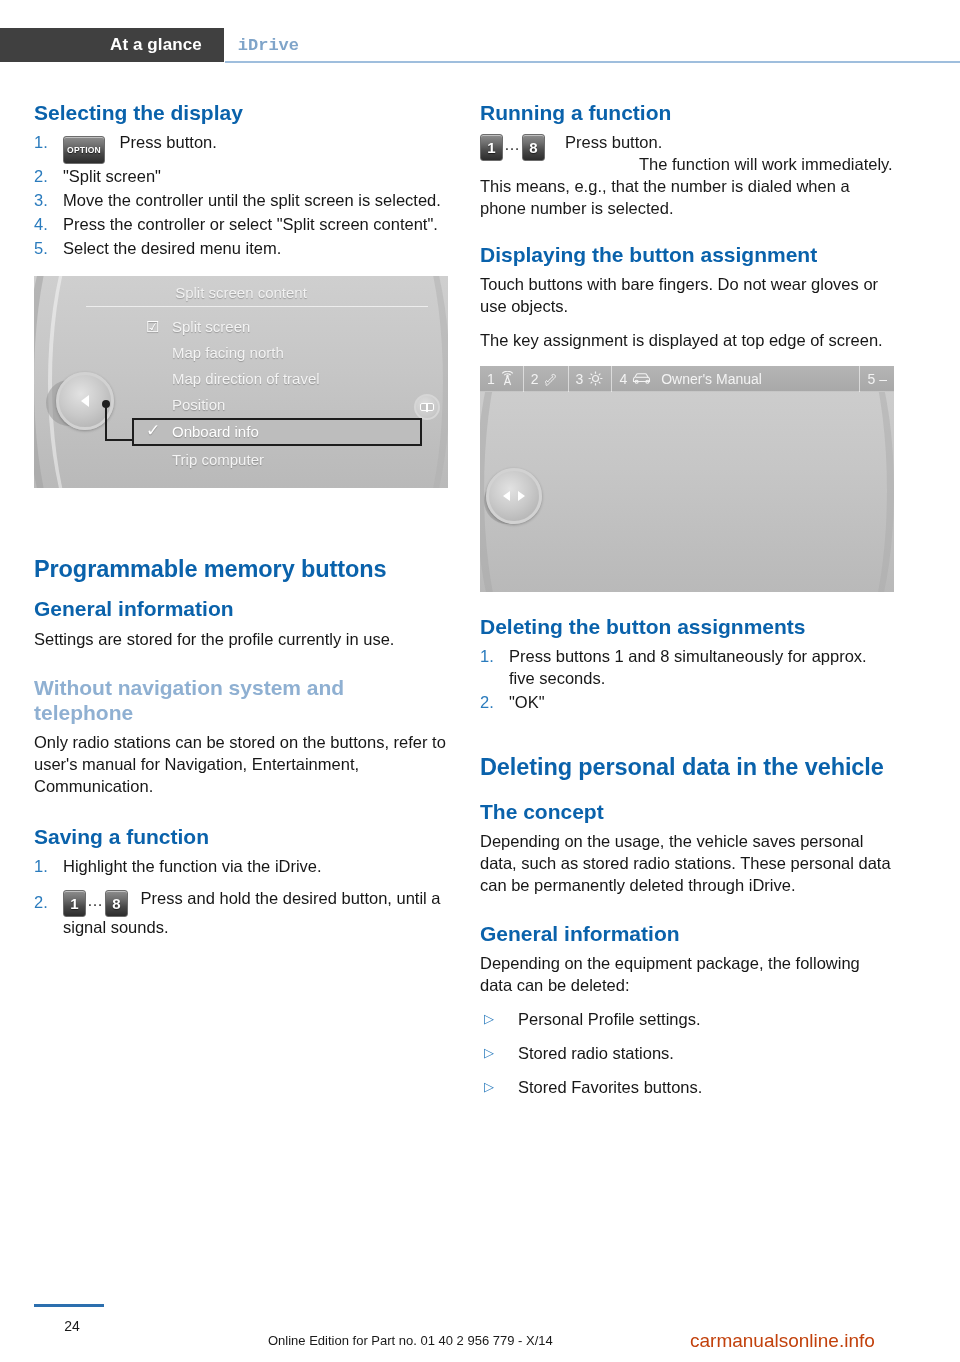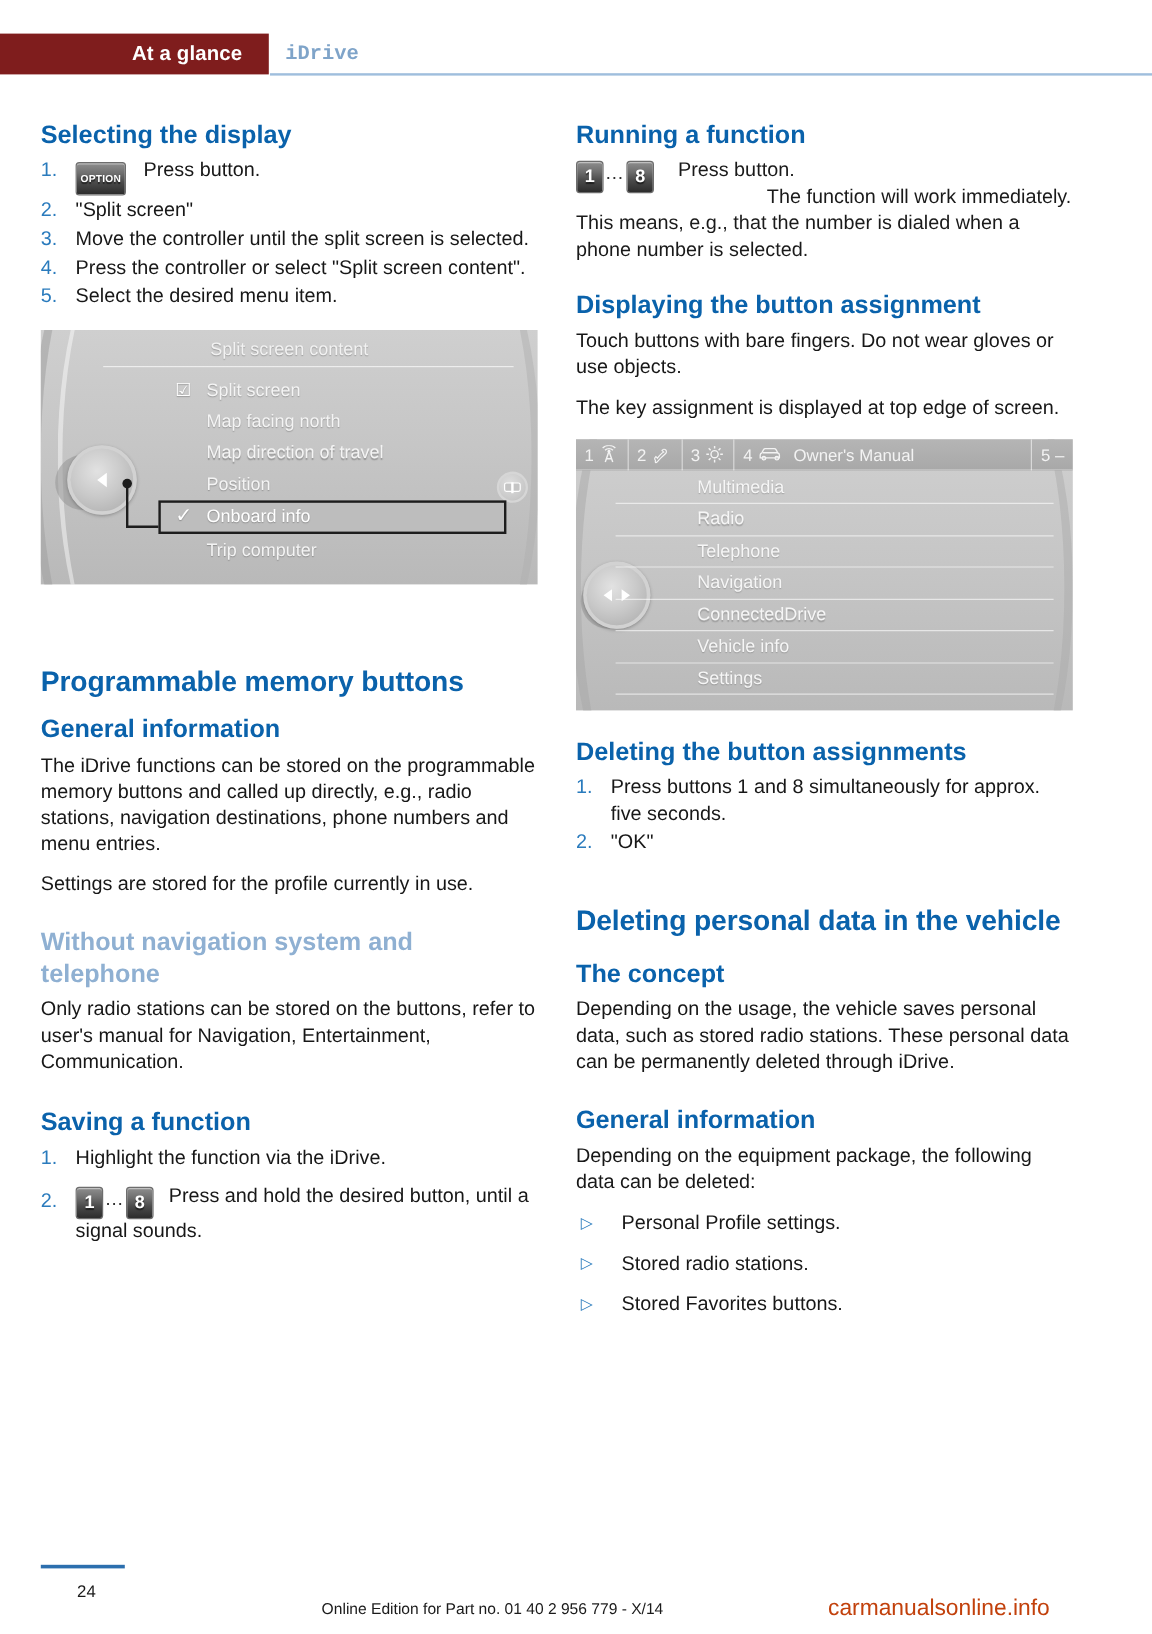--- a/index.html
+++ b/index.html
@@ -19,21 +19,21 @@
   
   .header {
     position: absolute;
     top: 28px; left: 0; width: 960px; height: 34px;
   }
   .header-tabbar {
     position: absolute; left: 0; top: 0;
     display: flex; align-items: stretch; height: 34px;
   }
   .tab-primary {
-    background: #7f1d1d;
+    background: #404040;
     color: #ffffff;
     font-weight: bold;
     font-size: 17px;
     display: flex; align-items: center;
     padding: 0 22px 0 110px;
     letter-spacing: 0.1px;
   }
   .tab-secondary {
     color: #7fa4c9;
     font-weight: bold;
@@ -403,21 +403,20 @@
       </div>
       <div class="row" style="margin-top:1px;">
         <span>Trip computer</span>
       </div>
     </div>
   </div>
 
   <h1 class="title" style="margin-top:68px;">Programmable memory buttons</h1>
 
   <h2 class="section">General information</h2>
-  <p class="body">The iDrive functions can be stored on the programmable memory buttons and called up directly, e.g., radio stations, navigation destinations, phone numbers and menu entries.</p>
   <p class="body">Settings are stored for the profile currently in use.</p>
 
   <h2 class="section muted" style="margin-top:24px;">Without navigation system and telephone</h2>
   <p class="body">Only radio stations can be stored on the buttons, refer to user's manual for Navigation, Entertainment, Communication.</p>
 
   <h2 class="section" style="margin-top:26px;">Saving a function</h2>
   <ol class="steps">
     <li>
       <span class="num">1.</span>
       <span>Highlight the function via the iDrive.</span>
@@ -502,29 +501,20 @@
         <span>–</span>
       </div>
     </div>
 
     <div class="knob-shadow" style="left:4px;top:112px;width:46px;height:46px;"></div>
     <div class="knob" style="left:6px;top:102px;width:56px;height:56px;gap:8px;">
       <div class="tri-l" style="border-top-width:5px;border-bottom-width:5px;border-right-width:7px;"></div>
       <div class="tri-r" style="border-top-width:5px;border-bottom-width:5px;border-left-width:7px;"></div>
     </div>
 
-    <div class="menu2">
-      <div class="row"><span>Multimedia</span></div>
-      <div class="row"><span>Radio</span></div>
-      <div class="row"><span>Telephone</span></div>
-      <div class="row"><span>Navigation</span></div>
-      <div class="row"><span>ConnectedDrive</span></div>
-      <div class="row"><span>Vehicle info</span></div>
-      <div class="row"><span>Settings</span></div>
-    </div>
   </div>
 
   <h2 class="section" style="margin-top:22px;">Deleting the button assignments</h2>
   <ol class="steps">
     <li>
       <span class="num">1.</span>
       <span>Press buttons 1 and 8 simultaneously for approx. five seconds.</span>
     </li>
     <li>
       <span class="num">2.</span>

